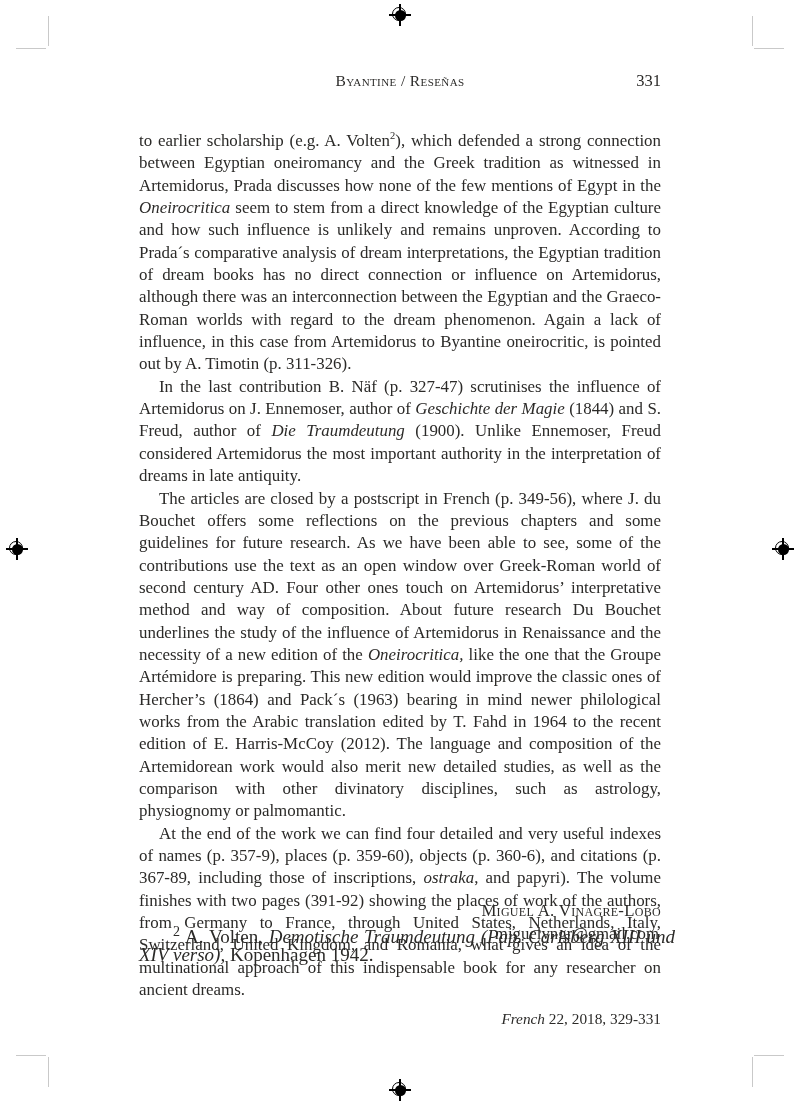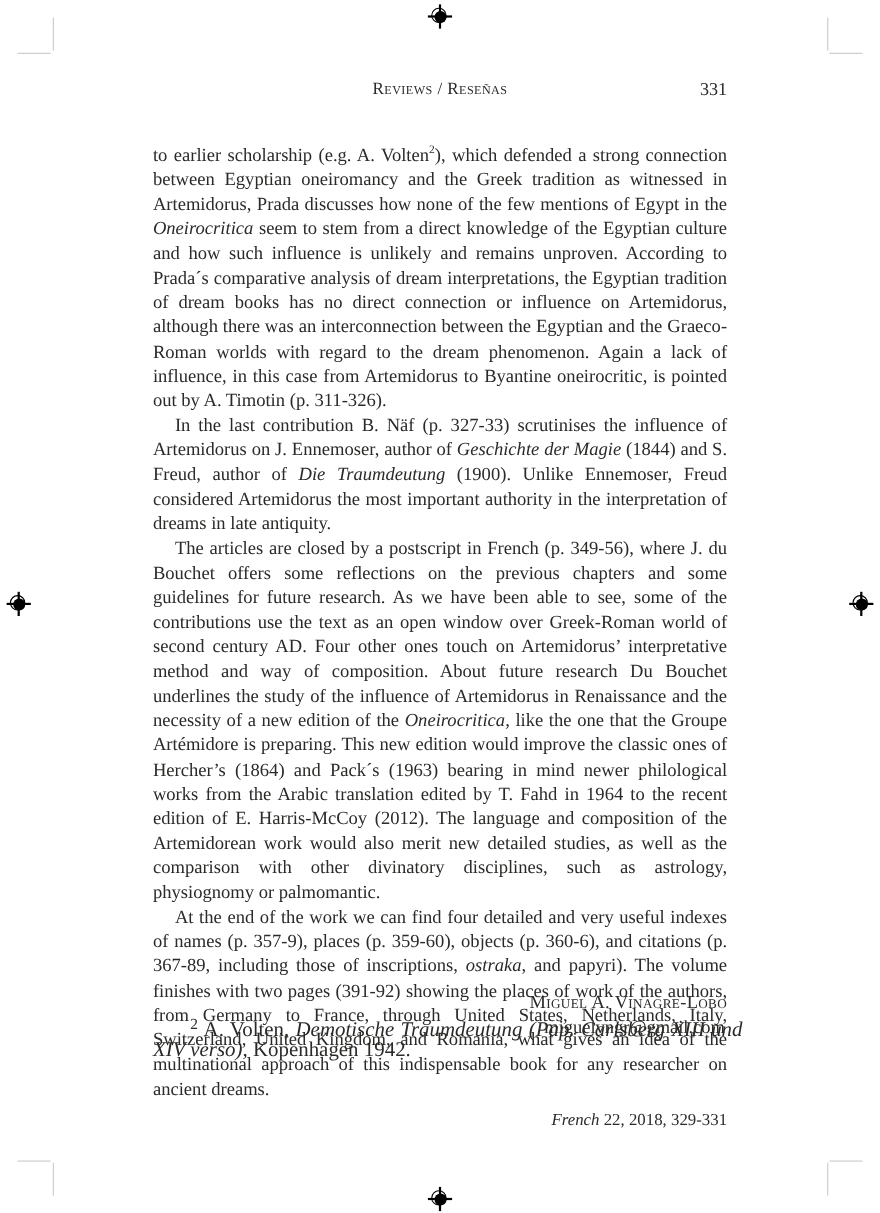--- a/index.html
+++ b/index.html
@@ -219,27 +219,27 @@
 <div class="crop-mark crop-v" id="crop-tr-v"></div>
 <div class="crop-mark crop-h" id="crop-tr-h"></div>
 <div class="crop-mark crop-v" id="crop-bl-v"></div>
 <div class="crop-mark crop-h" id="crop-bl-h"></div>
 <div class="crop-mark crop-v" id="crop-br-v"></div>
 <div class="crop-mark crop-h" id="crop-br-h"></div>
 
 <div class="page">
 
   <div class="running-head">
-    <span class="rh-title">Reviews / Reseñas</span>
+    <span class="rh-title">Byantine / Reseñas</span>
     <span class="rh-page">331</span>
   </div>
 
   <div class="body-text" id="body-text">
       <p><span>to earlier scholarship (e.g. A. Volten</span><sup>2</sup><span>), which defended a strong connection between Egyptian oneiromancy and the Greek tradition as witnessed in Artemidorus, Prada discusses how none of the few mentions of Egypt in the </span><i>Oneirocritica</i><span> seem to stem from a direct knowledge of the Egyptian culture and how such influence is unlikely and remains unproven. According to Prada´s comparative analysis of dream interpretations, the Egyptian tradition of dream books has no direct connection or influence on Artemidorus, although there was an interconnection between the Egyptian and the Graeco-Roman worlds with regard to the dream phenomenon. Again a lack of influence, in this case from Artemidorus to Byantine oneirocritic, is pointed out by A. Timotin (p. 311-326).</span></p>
-      <p class="indent"><span>In the last contribution B. Näf (p. 327-33) scrutinises the influence of Artemidorus on J. Ennemoser, author of </span><i>Geschichte der Magie</i><span> (1844) and S. Freud, author of </span><i>Die Traumdeutung</i><span> (1900). Unlike Ennemoser, Freud considered Artemidorus the most important authority in the interpretation of dreams in late antiquity.</span></p>
+      <p class="indent"><span>In the last contribution B. Näf (p. 327-47) scrutinises the influence of Artemidorus on J. Ennemoser, author of </span><i>Geschichte der Magie</i><span> (1844) and S. Freud, author of </span><i>Die Traumdeutung</i><span> (1900). Unlike Ennemoser, Freud considered Artemidorus the most important authority in the interpretation of dreams in late antiquity.</span></p>
       <p class="indent"><span>The articles are closed by a postscript in French (p. 349-56), where J. du Bouchet offers some reflections on the previous chapters and some guidelines for future research. As we have been able to see, some of the contributions use the text as an open window over Greek-Roman world of second century AD. Four other ones touch on Artemidorus’ interpretative method and way of composition. About future research Du Bouchet underlines the study of the influence of Artemidorus in Renaissance and the necessity of a new edition of the </span><i>Oneirocritica,</i><span> like the one that the Groupe Artémidore is preparing. This new edition would improve the classic ones of Hercher’s (1864) and Pack´s (1963) bearing in mind newer philological works from the Arabic translation edited by T. Fahd in 1964 to the recent edition of E. Harris-McCoy (2012). The language and composition of the Artemidorean work would also merit new detailed studies, as well as the comparison with other divinatory disciplines, such as astrology, physiognomy or palmomantic.</span></p>
       <p class="indent"><span>At the end of the work we can find four detailed and very useful indexes of names (p. 357-9), places (p. 359-60), objects (p. 360-6), and citations (p. 367-89, including those of inscriptions, </span><i>ostraka</i><span>, and papyri). The volume finishes with two pages (391-92) showing the places of work of the authors, from Germany to France, through United States, Netherlands, Italy, Switzerland, United Kingdom, and Romania, what gives an idea of the multinational approach of this indispensable book for any researcher on ancient dreams.</span></p>
     </div>
 
   <div class="signature">
     <span class="sig-name">Miguel A. Vinagre-Lobo</span>
     <span class="sig-email">miguelvngr@gmail.com</span>
   </div>
 
   <div class="footnote">

